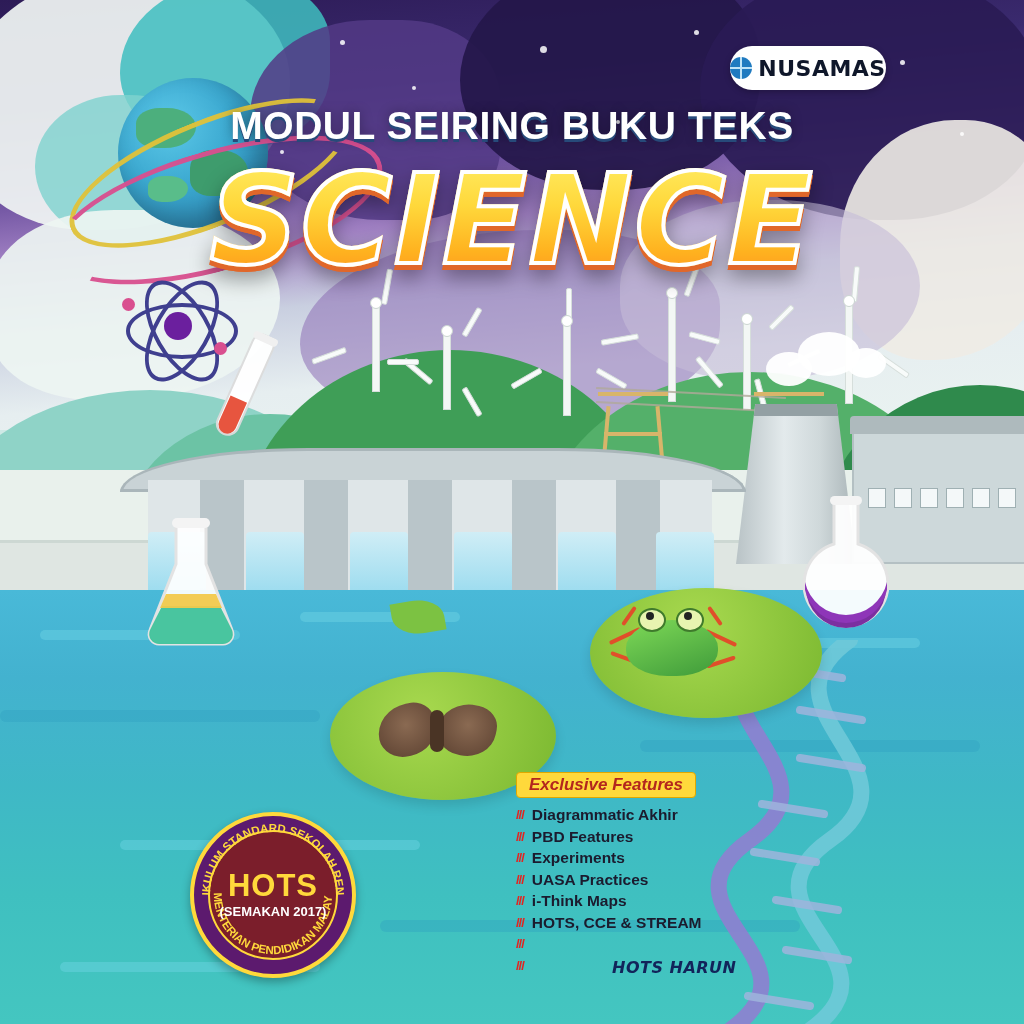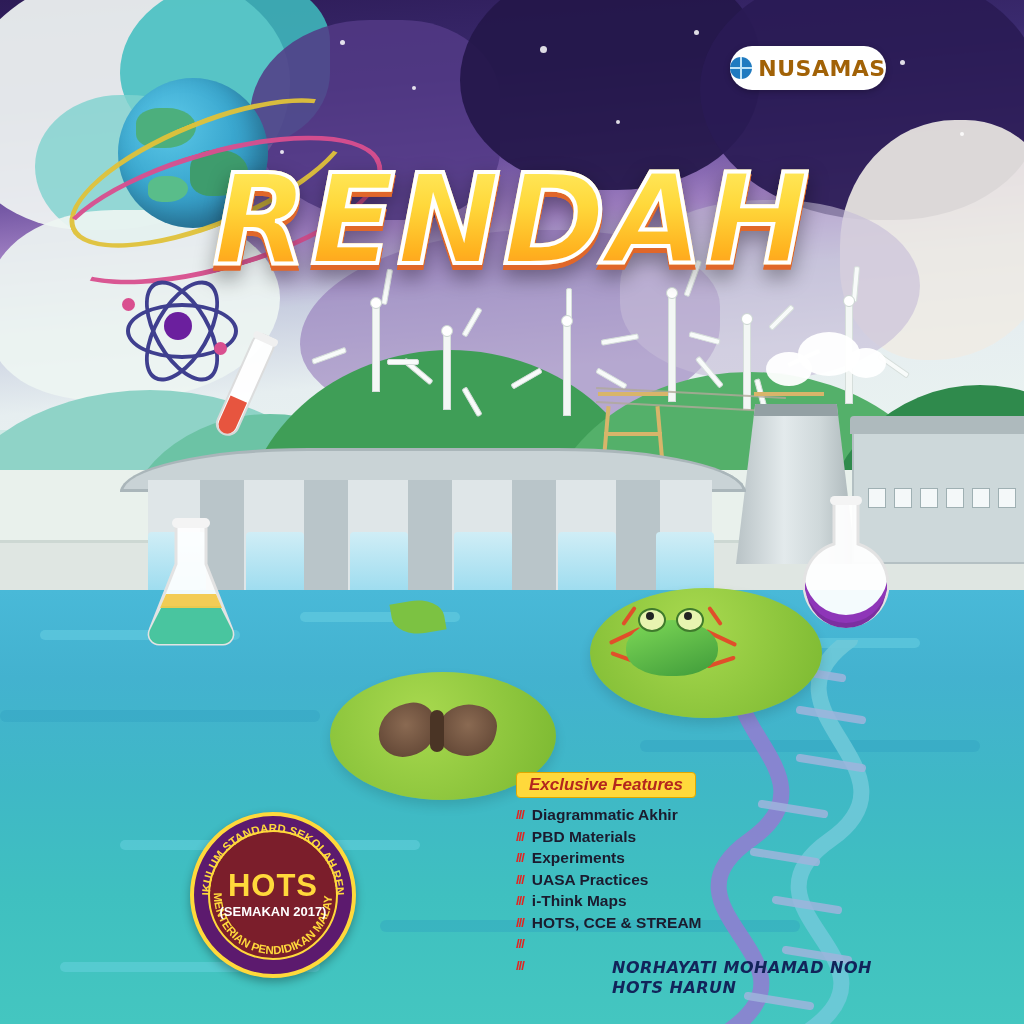--- a/index.html
+++ b/index.html
@@ -147,21 +147,21 @@
   .tube{position:absolute;left:226px;top:330px;width:36px;height:110px;transform:rotate(24deg);}
 
   
   .logo{
     position:absolute;left:730px;top:46px;width:156px;height:44px;border-radius:22px;background:#fff;
     display:flex;align-items:center;justify-content:center;gap:6px;box-shadow:0 2px 6px rgba(0,0,0,.25);
   }
   .logo .globe{width:22px;height:22px;border-radius:50%;background:#1f7ac0;position:relative;}
   .logo .globe::before{content:"";position:absolute;left:0;top:10px;width:22px;height:2px;background:#bfe3f7;}
   .logo .globe::after{content:"";position:absolute;left:10px;top:0;width:2px;height:22px;background:#bfe3f7;}
-  .logo-text{font-weight:bold;font-size:22px;letter-spacing:.5px;color:#a16207;font-family:"DejaVu Sans",sans-serif;}
+  .logo-text{font-weight:bold;font-size:22px;letter-spacing:.5px;color:#0f172a;font-family:"DejaVu Sans",sans-serif;}
 
   .modul{
     position:absolute;left:0;top:104px;width:1024px;text-align:center;
     font-size:39px;font-weight:bold;color:#fff;letter-spacing:.5px;
     text-shadow:0 3px 0 #274a7a,0 0 12px rgba(0,0,0,.35);
     font-family:"Liberation Sans",sans-serif;
   }
   .science{
     position:absolute;left:0;top:148px;width:1024px;text-align:center;
     font-size:124px;font-weight:bold;font-style:italic;letter-spacing:2px;
@@ -445,33 +445,34 @@
       <path d="M19,86 A42,42 0 0 0 101,86 L101,94 A42,42 0 0 1 19,94 Z" fill="#8e36b8"></path>
       <rect x="44" y="0" width="32" height="9" rx="4.5" fill="#f4f4f4"></rect>
     </svg>
   </div>
 
   <div class="logo">
     <span class="globe"></span>
     <span class="logo-text">NUSAMAS</span>
   </div>
 
-  <div class="science">RENDAH</div>
+  <div class="modul">MODUL SEIRING BUKU TEKS</div>
+  <div class="science">SCIENCE</div>
 
 
   <div class="feat">
     <div class="feat-head">Exclusive Features</div>
     <ul class="feat-list">
       <li>
           <span class="slashes">///</span>
           <span>Diagrammatic Akhir</span>
         </li>
       <li>
           <span class="slashes">///</span>
-          <span>PBD Materials</span>
+          <span>PBD Features</span>
         </li>
       <li>
           <span class="slashes">///</span>
           <span>Experiments</span>
         </li>
       <li>
           <span class="slashes">///</span>
           <span>UASA Practices</span>
         </li>
       <li>
@@ -499,17 +500,16 @@
         <path id="arcBot" d="M20,79 A59,59 0 0 0 138,79"></path>
       </defs>
       <text><textPath href="#arcTop" startOffset="50%" text-anchor="middle" id="arcTopT">KURIKULUM STANDARD SEKOLAH RENDAH</textPath></text>
       <text><textPath href="#arcBot" startOffset="50%" text-anchor="middle" id="arcBotT">KEMENTERIAN PENDIDIKAN MALAYSIA</textPath></text>
     </svg>
     <div class="kssr">HOTS</div>
     <div class="sem">(SEMAKAN 2017)</div>
   </div>
 
   <div class="authors">
-    <div>NORHAYATI MOHAMAD NOH</div>
     <div>HOTS HARUN</div>
   </div>
 
 </div>
 
 </body></html>

